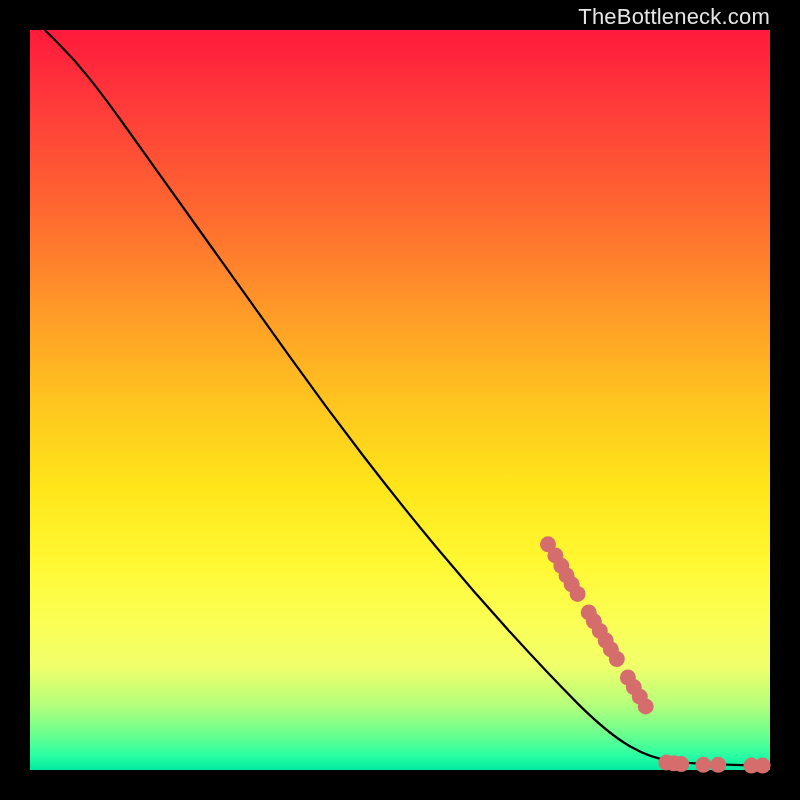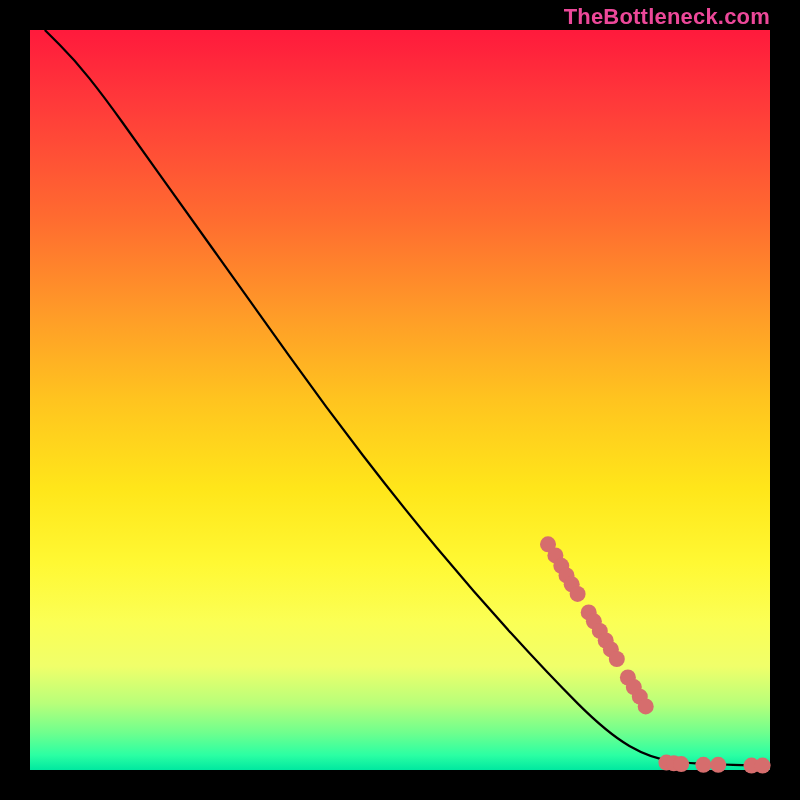--- a/index.html
+++ b/index.html
@@ -40,23 +40,23 @@
       #b8ff7a 91%,
       #6eff8e 95%,
       #2bffa3 98%,
       #00e8a0 100%
     );
   }
   .watermark {
     position: absolute;
     top: 4px;
     right: 30px;
-    color: #ec4899;
+    color: #e5e5e5;
     font-size: 22px;
-    font-weight: 700;
+    font-weight: 400;
     letter-spacing: 0.2px;
   }
   svg.curve {
     position: absolute;
     left: 0;
     top: 0;
     width: 740px;
     height: 740px;
     overflow: visible;
   }

